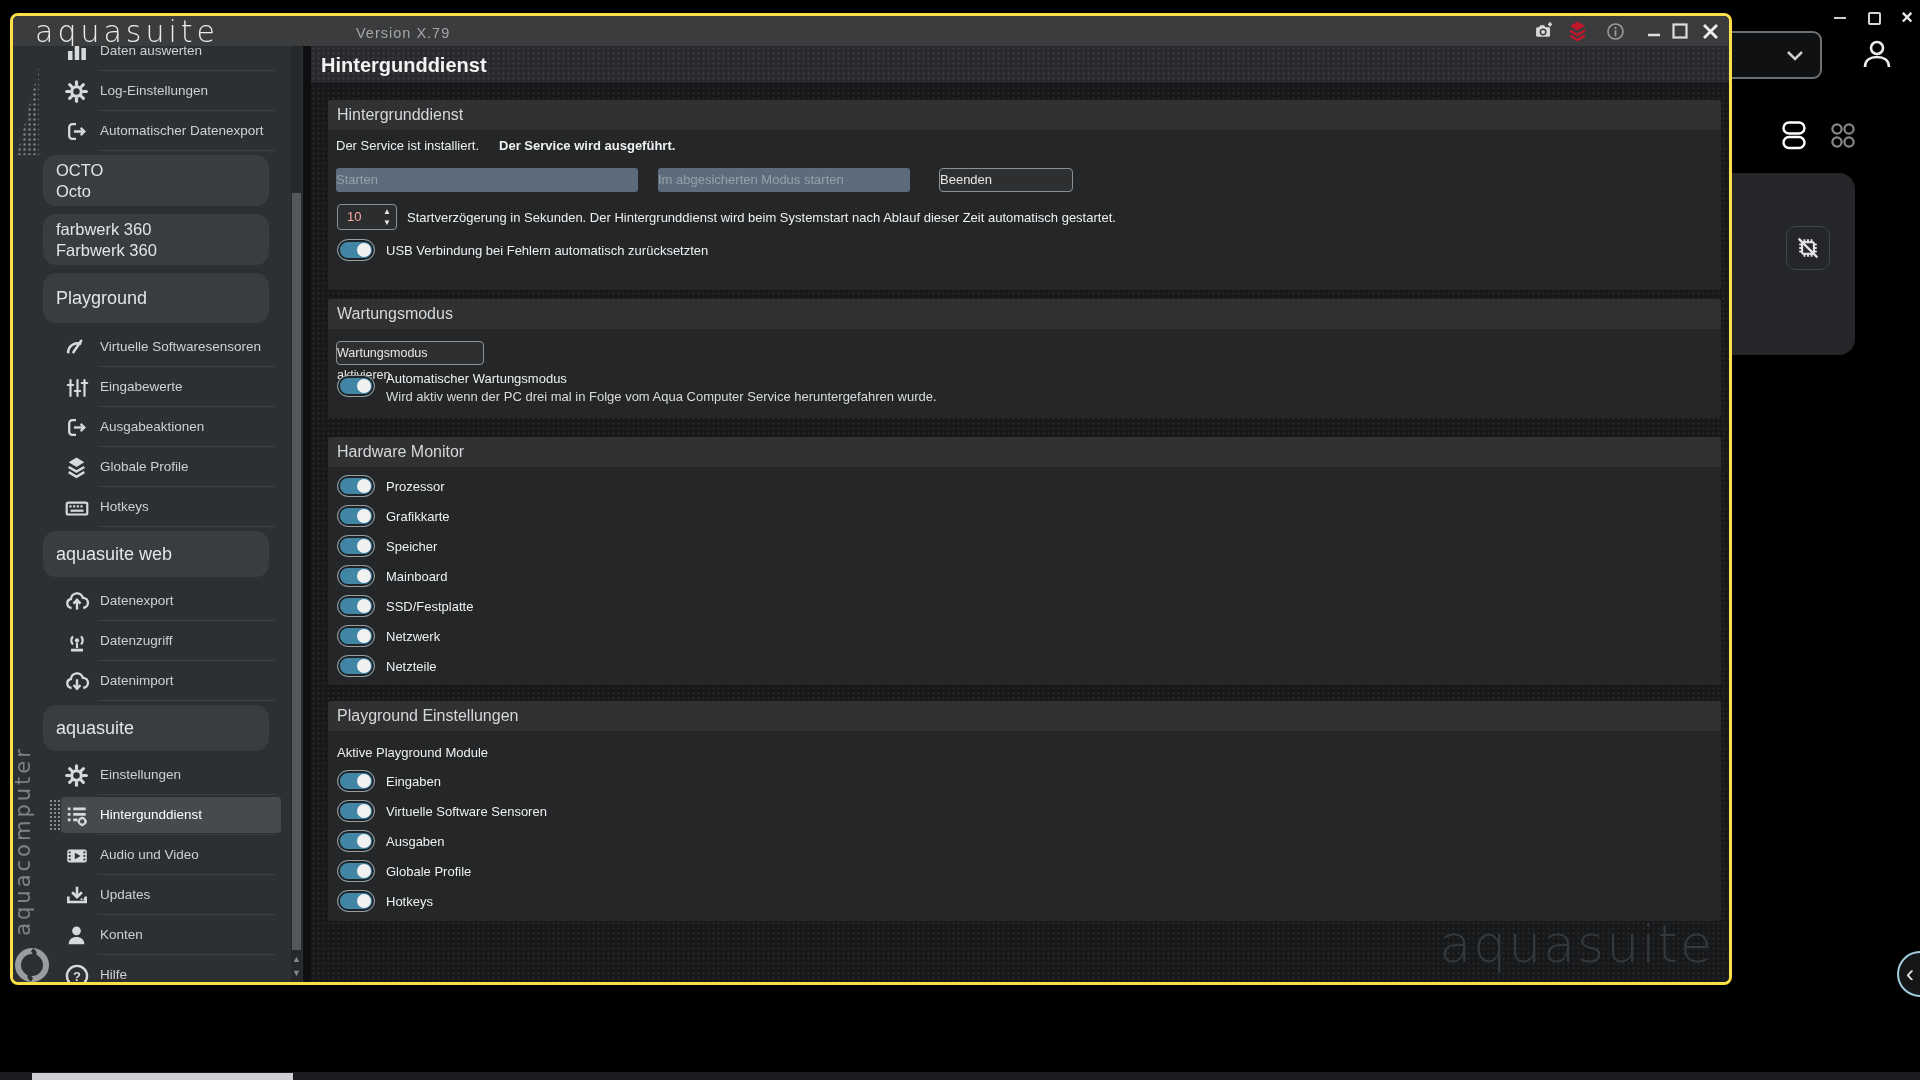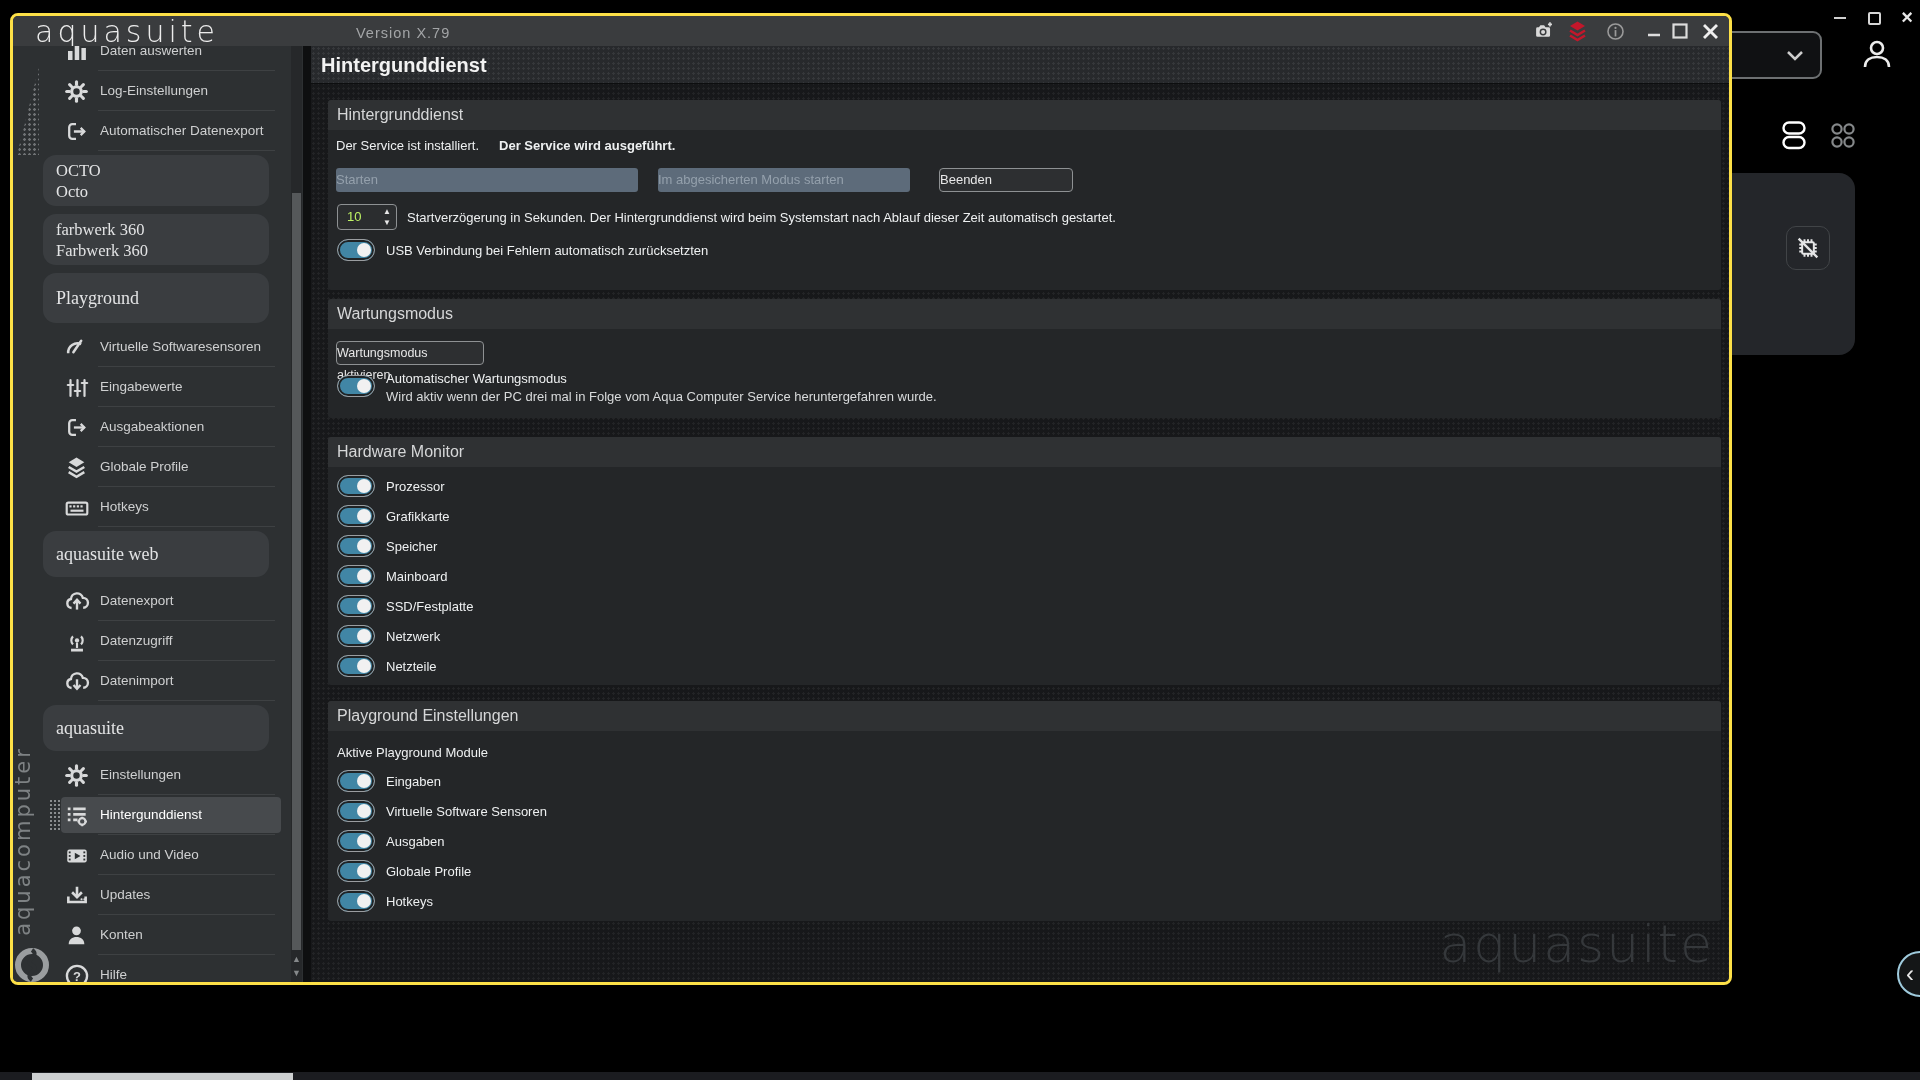--- a/index.html
+++ b/index.html
@@ -56,21 +56,21 @@
   .side-link::after { content:''; position:absolute; left:85px; right:16px; bottom:0; height:1px; background:#3e4143; }
   .side-link .ic { position:absolute; left:50px; top:7px; width:27px; height:27px; color:#d8d9da;
     display:flex; align-items:center; justify-content:center; z-index:1; }
   .side-link .lbl { position:absolute; left:87px; top:12px; font-size:13.5px; color:#cfd0d1; z-index:1; }
   .side-link.sel::before { content:''; position:absolute; left:48px; right:10px; top:2px; bottom:2px;
     background:#474a4d; border-radius:4px; }
   .side-link.sel .lbl { color:#ffffff; }
   .seldots { position:absolute; left:36px; top:4px; width:11px; height:32px;
     background-image:radial-gradient(#8a8d8f 1.1px, transparent 1.3px); background-size:4px 4px; }
   .side-card { flex:none; margin:4px 22px 4px 30px; background:#3a3d40; border-radius:13px;
-    color:#e3e4e5; display:flex; flex-direction:column; justify-content:center; padding-left:13px; cursor:pointer;font-family:Liberation Serif, serif; }
+    color:#e3e4e5; display:flex; flex-direction:column; justify-content:center; padding-left:13px; cursor:pointer; }
   .side-card.h51 { height:51px; font-size:16.5px; line-height:21px; }
   .side-card.h50 { height:50px; font-size:18px; }
   .side-card.h46 { height:46px; font-size:18px; }
 
   .side-scroll { position:absolute; left:278px; top:0; width:11px; height:942px; background:#26282a; }
   .side-thumb { position:absolute; left:1px; top:147px; width:9px; height:757px; background:#55585a; }
   .side-arr { position:absolute; left:0; width:11px; text-align:center; font-size:9px; color:#85888a; }
   .arr-up { top:908px; } .arr-dn { top:922px; }
 
   .dot-triangle { position:absolute; left:4px; top:21px; width:22px; height:88px;
@@ -102,21 +102,21 @@
   .btn { position:absolute; height:24px; font-size:13px; border-radius:3px; cursor:pointer; text-align:left; line-height:22px; }
   .btn-disabled { background:#5d6b7a; color:#94a0ac; border:none; }
   .btn-dark { background:#2d2f31; color:#e8e8e8; border:1px solid #8e9193; border-radius:4px; }
   .btn-start { left:8px; top:68px; width:302px; }
   .btn-safe  { left:330px; top:68px; width:252px; }
   .btn-stop  { left:611px; top:68px; width:134px; }
   .btn-maint { left:8px; top:42px; width:148px; font-size:12.5px; }
 
   .spin { position:absolute; left:9px; top:104px; width:60px; height:26px; background:#2b2d2f;
     border:1px solid #8e9193; border-radius:4px; }
-  .spin .val { position:absolute; left:9px; top:4px; font-size:13px; color:#bef264; }
+  .spin .val { position:absolute; left:9px; top:4px; font-size:13px; color:#fca5a5; }
   .spin .arrows { position:absolute; right:5px; top:1px; font-size:8px; line-height:11px; color:#e8e8e8; cursor:pointer; }
   .delay-text { position:absolute; left:79px; top:110px; font-size:13px; color:#eef0f1; }
 
   .tgl { position:relative; display:inline-block; width:38px; height:22px; border-radius:12px;
     background:#4186a5; border:1px solid #9a9da0; box-shadow:inset 0 0 0 2px #202325; cursor:pointer; flex:none; }
   .tgl::after { content:''; position:absolute; right:3px; top:3px; width:14px; height:14px;
     border-radius:50%; background:#f1f1f1; }
 
   .usb-row { position:absolute; left:9px; top:139px; display:flex; align-items:center; }
   .usb-row .tlbl { margin-left:11px; }

